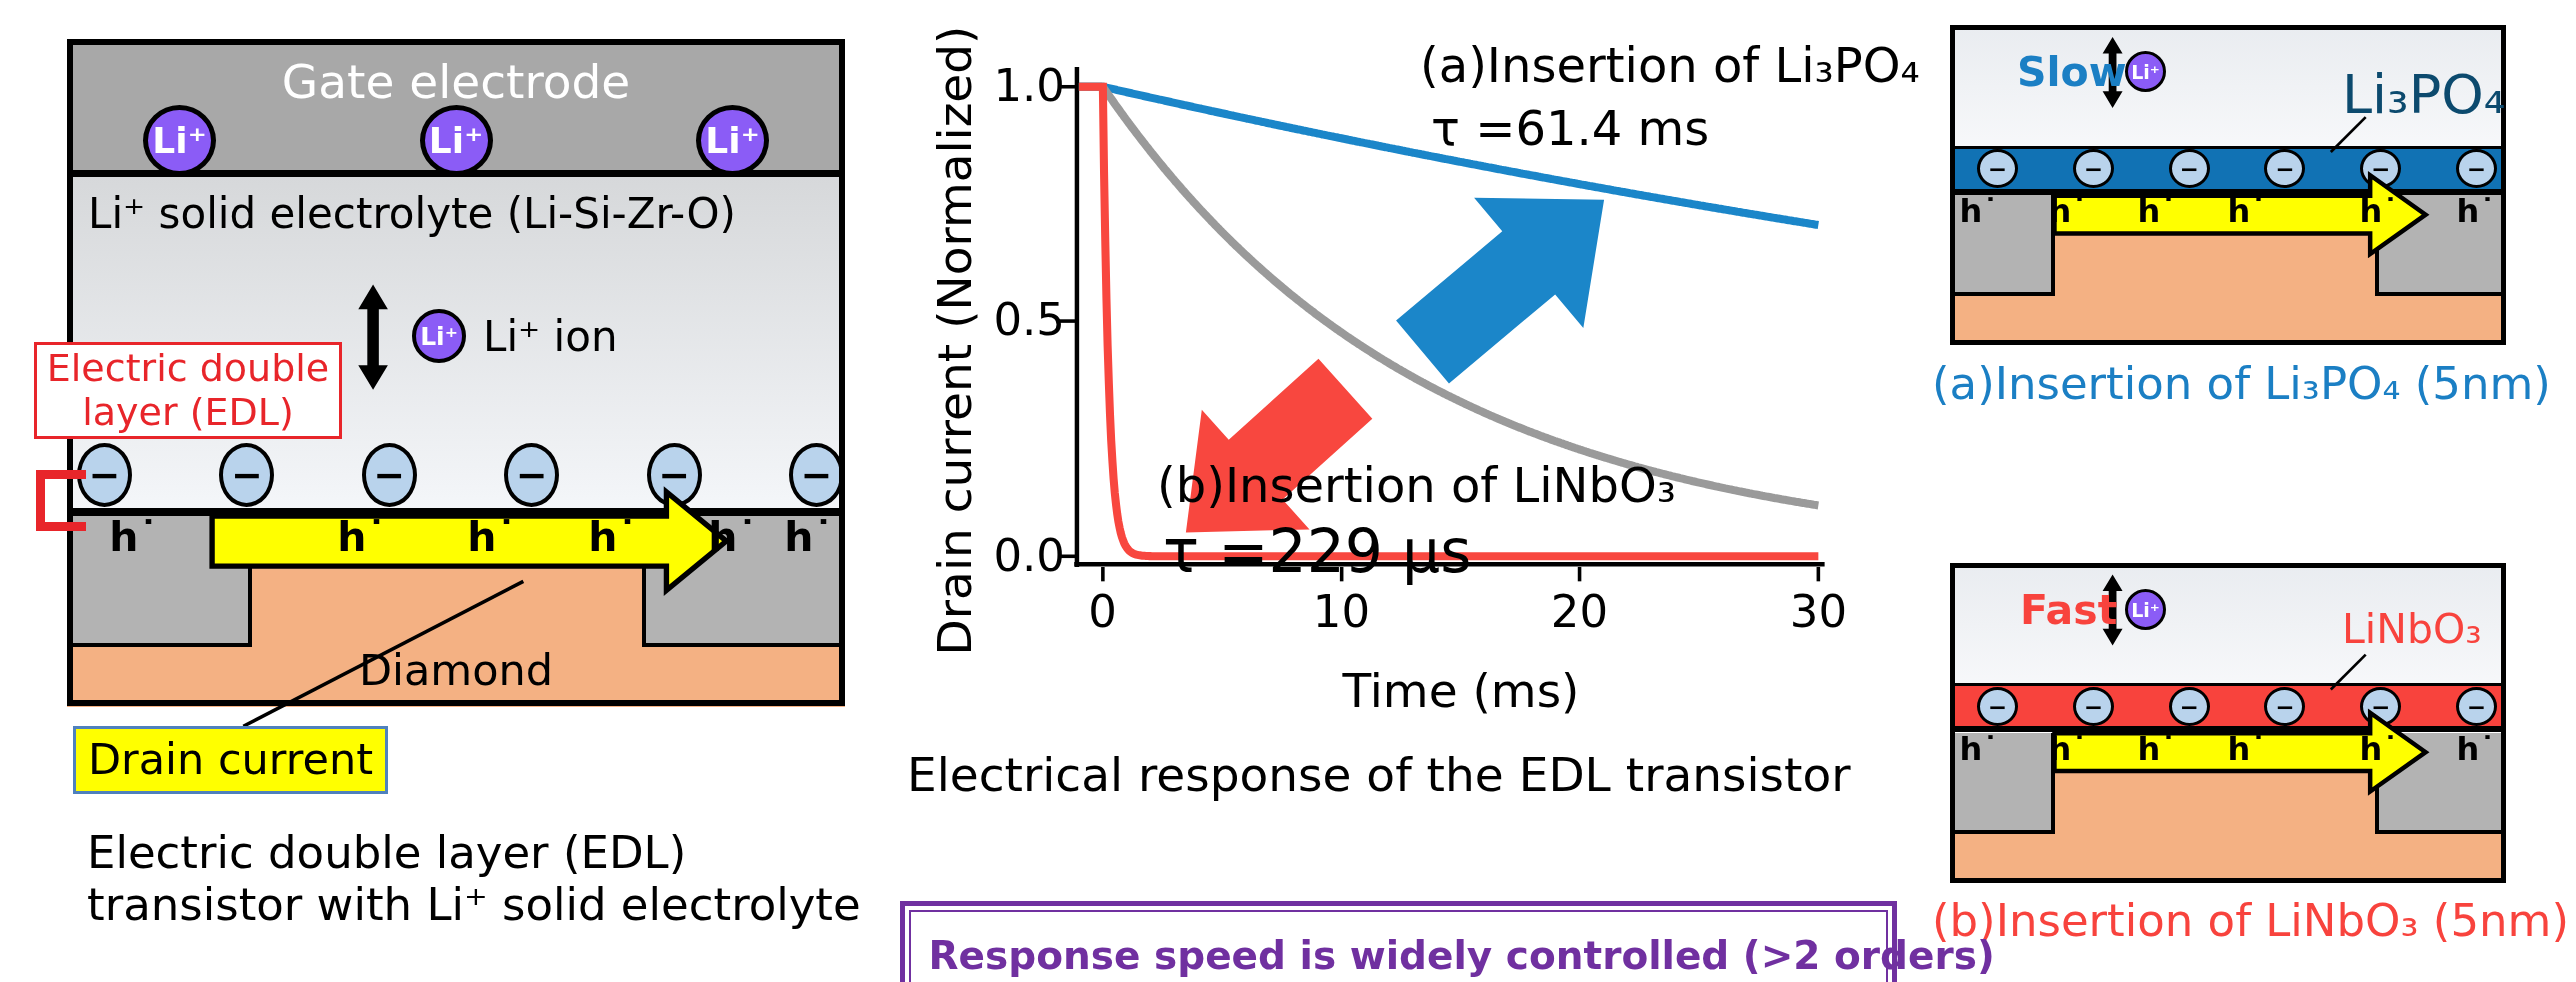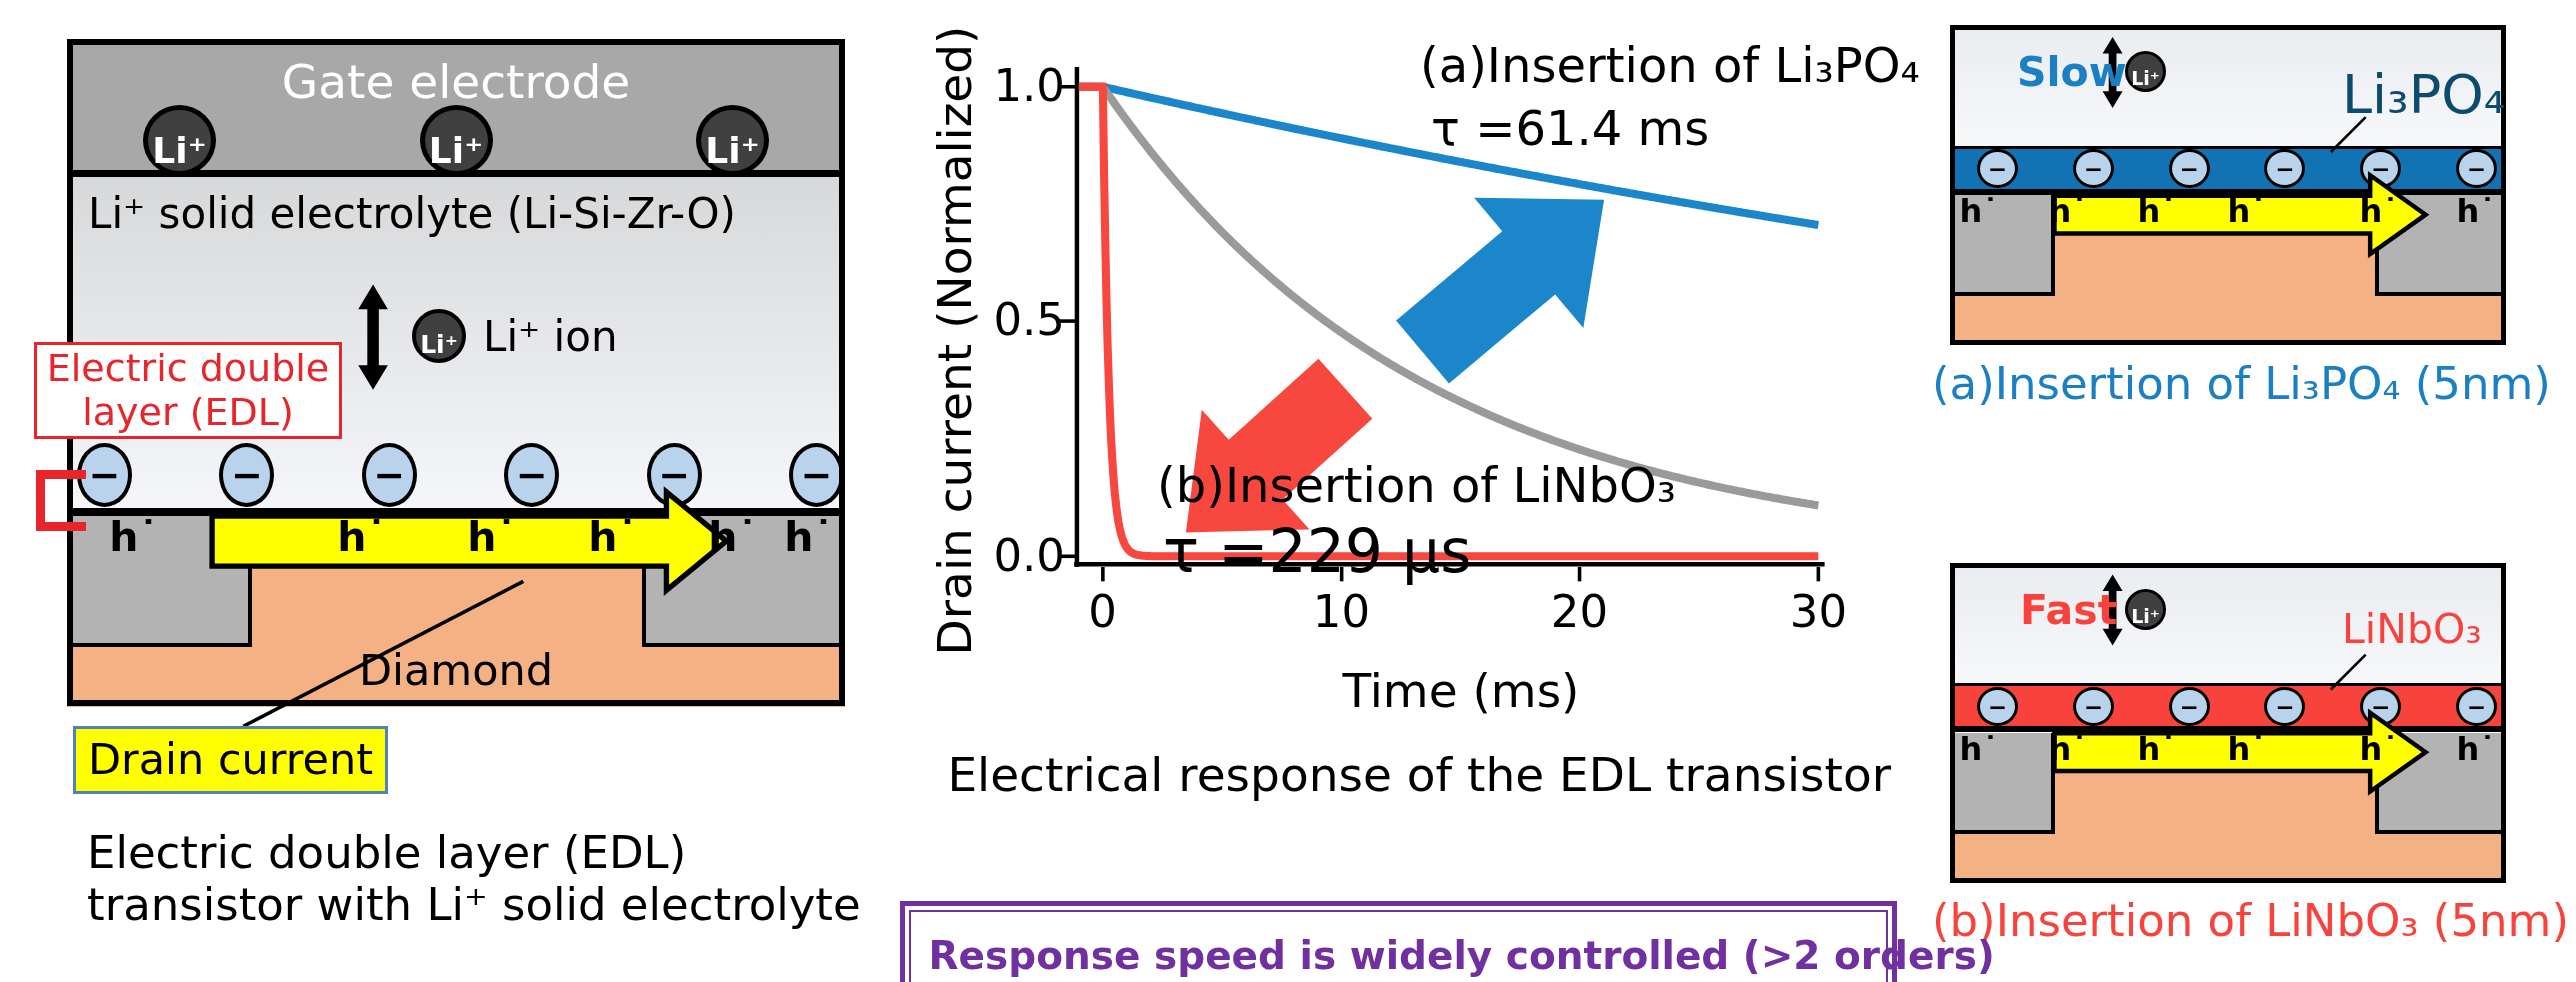--- a/index.html
+++ b/index.html
@@ -1,22 +1,22 @@
 <!DOCTYPE html>
 <html style="font-size:14.3px"><head>
 <meta charset="utf-8">
 <style>
   html,body{margin:0;padding:0;background:#fff;}
   #page{position:relative;width:2576px;height:982px;background:#ffffff;overflow:hidden;
         font-family:"DejaVu Sans","Liberation Sans",sans-serif;color:#000;}
   .abs{position:absolute;box-sizing:border-box;}
   .txt{position:absolute;white-space:nowrap;line-height:1.15;}
   .ctr{display:flex;align-items:center;justify-content:center;}
-  .ion{background:#404040;border:5.4px solid #000;border-radius:50%;color:#fff;font-weight:bold;
-       display:flex;align-items:flex-end;justify-content:center;box-sizing:border-box;}
+  .ion{background:#8b5cf6;border:5.4px solid #000;border-radius:50%;color:#fff;font-weight:bold;
+       display:flex;align-items:center;justify-content:center;box-sizing:border-box;}
   .anion{background:#b9d3ec;border:4.5px solid #000;border-radius:50%;color:#000;font-weight:bold;
        display:flex;align-items:center;justify-content:center;box-sizing:border-box;}
   .row{position:absolute;display:flex;justify-content:space-between;box-sizing:border-box;}
   .hole{position:absolute;transform:translateX(-50%);font-weight:bold;z-index:5;}
   svg{display:block;}
 </style>
 </head>
 <body>
 
 <div id="page">
@@ -169,21 +169,21 @@
   <div class="txt" style="left:1526px;top:586px;width:107px;text-align:center;font-size:45px;z-index:5;">20</div>
   <div class="txt" style="left:1765px;top:586px;width:107px;text-align:center;font-size:45px;z-index:5;">30</div>
 
   <div class="txt" style="left:1282px;top:664px;width:358px;text-align:center;font-size:47px;z-index:5;">Time (ms)</div>
 
   <div class="txt" style="left:1420px;top:38px;font-size:48px;z-index:5;">(a)Insertion of Li₃PO₄</div>
   <div class="txt" style="left:1431px;top:101px;font-size:48px;z-index:5;">τ =61.4 ms</div>
   <div class="txt" style="left:1157px;top:458px;font-size:48px;z-index:5;">(b)Insertion of LiNbO₃</div>
   <div class="txt" style="left:1163px;top:517px;font-size:60px;z-index:5;">τ =229 μs</div>
 
-  <div class="txt" style="left:907px;top:748px;width:984px;text-align:right;font-size:47px;z-index:5;">Electrical response of the EDL transistor</div>
+  <div class="txt" style="left:907px;top:748px;width:984px;text-align:left;font-size:47px;z-index:5;">Electrical response of the EDL transistor</div>
 
   <div class="abs" style="left:900px;top:865px;width:997px;height:110px;border:5.4px solid #7030a0;background:#fff;z-index:5;margin-top:36px;">
     <div class="abs" style="left:3.6px;top:3.6px;right:3.6px;bottom:3.6px;border:2.7px solid #7030a0;display:flex;flex-direction:column;justify-content:center;padding-left:18px;">
       <div class="txt" style="position:static;font-size:39px;font-weight:bold;color:#7030a0;line-height:1.18;">Response speed is widely controlled (&gt;2 orders)</div>
     </div>
   </div>
 
   <svg class="abs" style="left:0;top:0;z-index:4;" width="2576" height="982" viewBox="0 0 2880 1098">
 
     <polygon points="237,577 745,577 745,550 812,605 745,660 745,633 237,633" fill="#ffff00" stroke="#000" stroke-width="6"></polygon>

